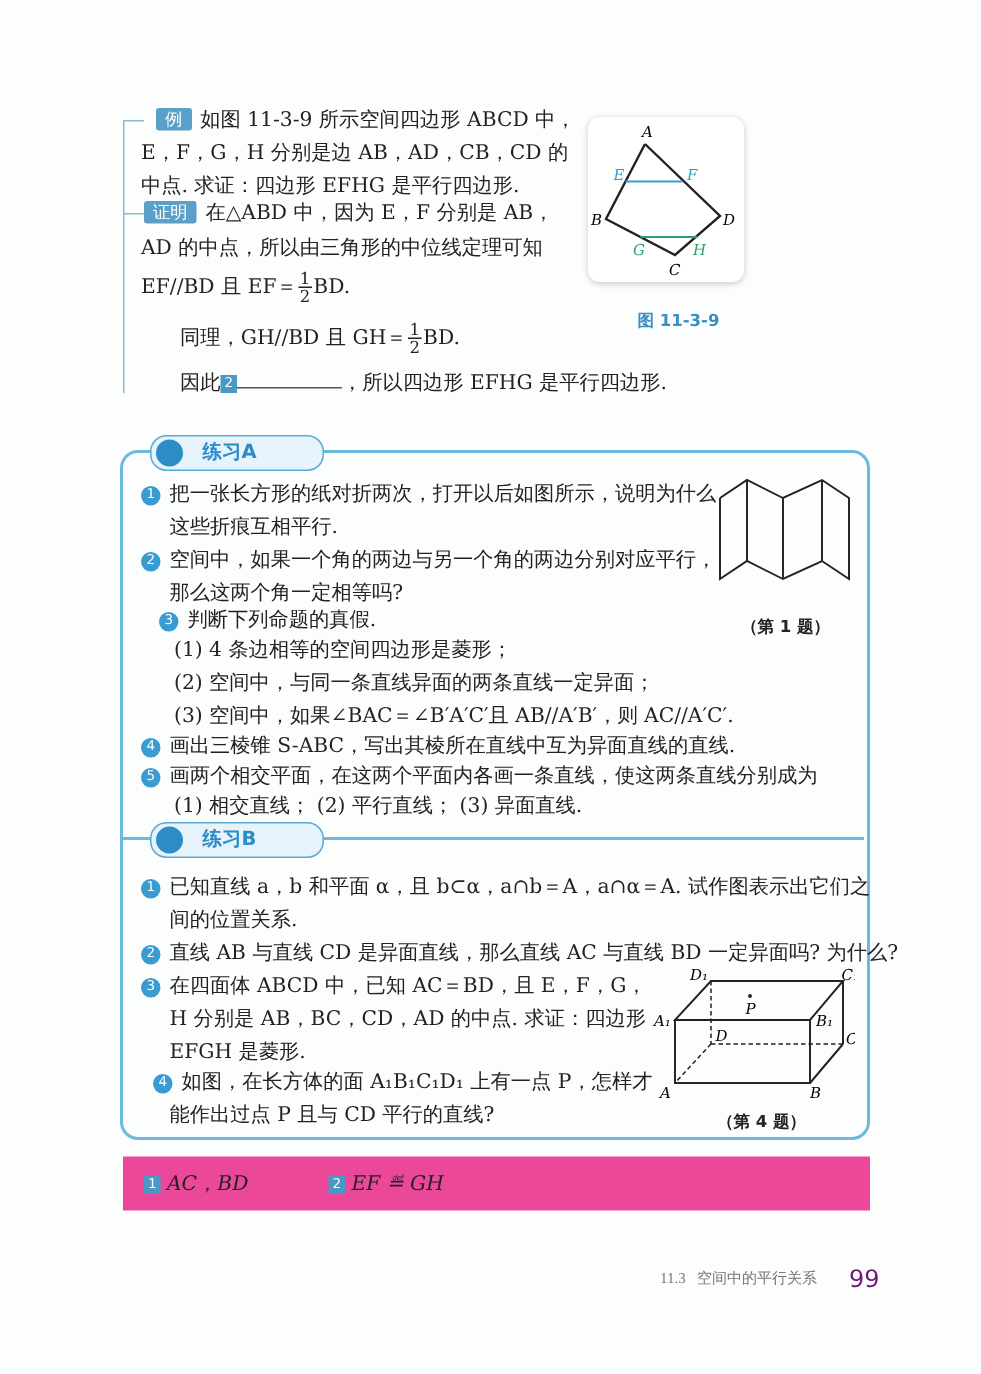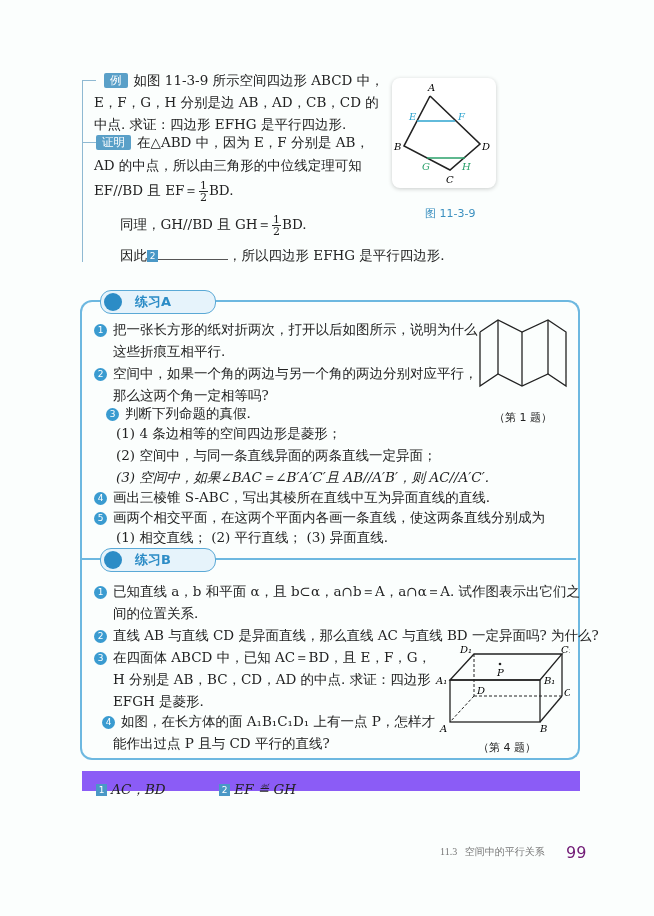--- a/index.html
+++ b/index.html
@@ -14,21 +14,21 @@
   .frac .num{border-bottom:1px solid #222;padding:0 1px;}
   .it{font-style:italic;}
   .num-badge{display:inline-block;width:13px;height:13px;border-radius:50%;background:#3a9bd0;color:#fff;
        font-family:"DejaVu Sans",sans-serif;font-size:9px;line-height:13px;text-align:center;margin-right:6px;vertical-align:1px;}
   .sq{display:inline-block;width:11px;height:12px;background:#4a98c6;color:#fff;font-family:"DejaVu Sans",sans-serif;
       font-size:9px;line-height:12px;text-align:center;vertical-align:1px;}
   .box{position:absolute;border:2px solid #6db8e0;border-radius:12px;}
   .section-pill{position:absolute;height:22px;border:1.5px solid #5aa9d6;border-radius:11px;background:#e6f3fb;
        font-family:"DejaVu Sans",sans-serif;font-weight:bold;color:#2c8cc6;font-size:13px;line-height:22px;padding-left:34px;}
   .pill-icon{position:absolute;left:3px;top:2px;width:18px;height:18px;border-radius:50%;background:#2c8cc6;}
-  .caption{font-family:"DejaVu Sans",sans-serif;font-size:11px;font-weight:normal;}
+  .caption{font-family:"DejaVu Sans",sans-serif;font-size:11px;font-weight:bold;}
 </style>
 </head>
 <body>
 
 <div class="abs" style="left:82px;top:80px;width:1px;height:182px;background:#8fb9d2;"></div>
 <div class="abs" style="left:82px;top:80px;width:14px;height:1px;background:#8fb9d2;"></div>
 <div class="abs" style="left:82px;top:142px;width:14px;height:1px;background:#8fb9d2;"></div>
 
 <div class="line" style="left:104px;top:71px;text-align:right;">
   <span class="tag">例</span><span>如图 11-3-9 所示空间四边形 ABCD 中，</span>
@@ -73,21 +73,21 @@
   <span>练习A</span>
 </div>
 
 <div class="line" style="left:94px;top:320px;"><span class="num-badge">1</span><span>把一张长方形的纸对折两次，打开以后如图所示，说明为什么</span></div>
 <div class="line" style="left:113px;top:342px;">这些折痕互相平行.</div>
 <div class="line" style="left:94px;top:364px;"><span class="num-badge">2</span><span>空间中，如果一个角的两边与另一个角的两边分别对应平行，</span></div>
 <div class="line" style="left:113px;top:386px;">那么这两个角一定相等吗?</div>
 <div class="line" style="left:94px;top:404px;margin-left:12px;"><span class="num-badge">3</span><span>判断下列命题的真假.</span></div>
 <div class="line" style="left:116px;top:424px;">(1) 4 条边相等的空间四边形是菱形；</div>
 <div class="line" style="left:116px;top:446px;">(2) 空间中，与同一条直线异面的两条直线一定异面；</div>
-<div class="line" style="left:116px;top:468px;font-style:italic;">(3) 空间中，如果∠BAC＝∠B′A′C′且 AB//A′B′，则 AC//A′C′.</div>
+<div class="line" style="left:116px;top:468px;">(3) 空间中，如果∠BAC＝∠B′A′C′且 AB//A′B′，则 AC//A′C′.</div>
 <div class="line" style="left:94px;top:488px;"><span class="num-badge">4</span><span>画出三棱锥 S-ABC，写出其棱所在直线中互为异面直线的直线.</span></div>
 <div class="line" style="left:94px;top:508px;"><span class="num-badge">5</span><span>画两个相交平面，在这两个平面内各画一条直线，使这两条直线分别成为</span></div>
 <div class="line" style="left:116px;top:528px;">(1) 相交直线；        (2) 平行直线；    (3) 异面直线.</div>
 
 <svg class="abs" style="left:478px;top:318px;" width="96" height="80">
   <polyline points="2,14 20,2 44,14 70,2 88,14 88,68 70,56 44,68 20,56 2,68 2,14" fill="none" stroke="#222" stroke-width="1.3"></polyline>
   <line x1="20" y1="2" x2="20" y2="56" stroke="#222" stroke-width="1.3"></line>
   <line x1="44" y1="14" x2="44" y2="68" stroke="#222" stroke-width="1.3"></line>
   <line x1="70" y1="2" x2="70" y2="56" stroke="#222" stroke-width="1.3"></line>
 </svg>
@@ -123,19 +123,19 @@
   <text x="131" y="9" font-size="10" font-style="italic" font-family="DejaVu Serif, serif">C₁</text>
   <text x="6" y="40" font-size="10" font-style="italic" font-family="DejaVu Serif, serif">A₁</text>
   <text x="114" y="40" font-size="10" font-style="italic" font-family="DejaVu Serif, serif">B₁</text>
   <text x="47" y="50" font-size="10" font-style="italic" font-family="DejaVu Serif, serif">D</text>
   <text x="126" y="52" font-size="10" font-style="italic" font-family="DejaVu Serif, serif" dx="8">C</text>
   <text x="10" y="88" font-size="10" font-style="italic" font-family="DejaVu Serif, serif">A</text>
   <text x="110" y="88" font-size="10" font-style="italic" font-family="DejaVu Serif, serif">B</text>
 </svg>
 <div class="abs caption" style="left:478px;top:740px;color:#222;">（第 4 题）</div>
 
-<div class="abs" style="left:82px;top:771px;width:498px;height:20px;background:#8b5cf6;">
+<div class="abs" style="left:82px;top:771px;width:498px;height:36px;background:#ec4899;">
   <div class="line" style="left:14px;top:9px;"><span class="sq">1</span> <span class="it">AC，BD</span></div>
   <div class="line" style="left:98px;top:9px;padding-left:39px;"><span class="sq">2</span> <span class="it">EF ≝ GH</span></div>
 </div>
 
 <div class="abs" style="left:440px;top:845px;font-size:10px;color:#777;font-family:Liberation Serif, serif;white-space:pre;">11.3   空间中的平行关系</div>
 <div class="abs" style="left:566px;top:843px;font-size:16px;color:#701a75;font-family:'DejaVu Sans',sans-serif;">99</div>
 
 </body></html>

